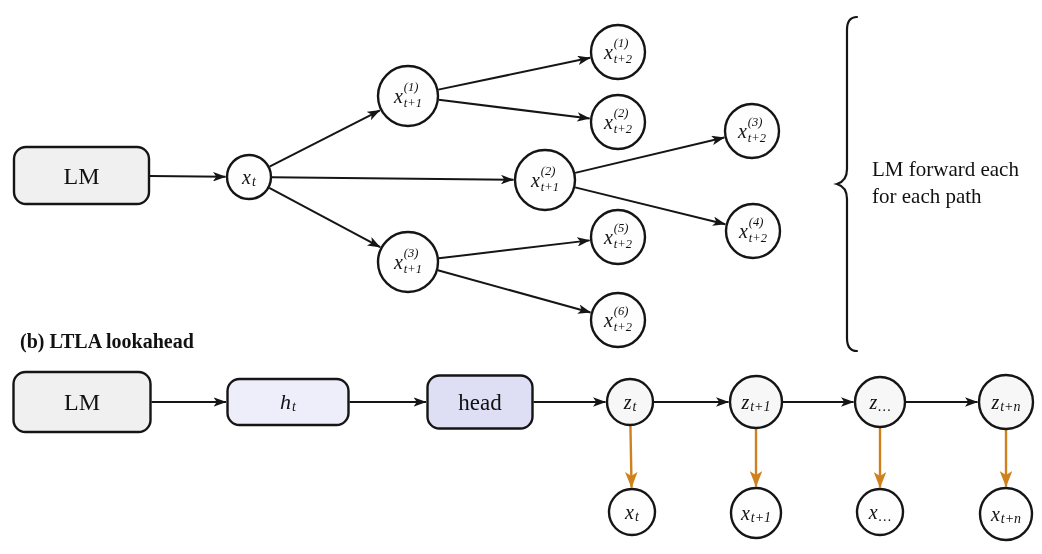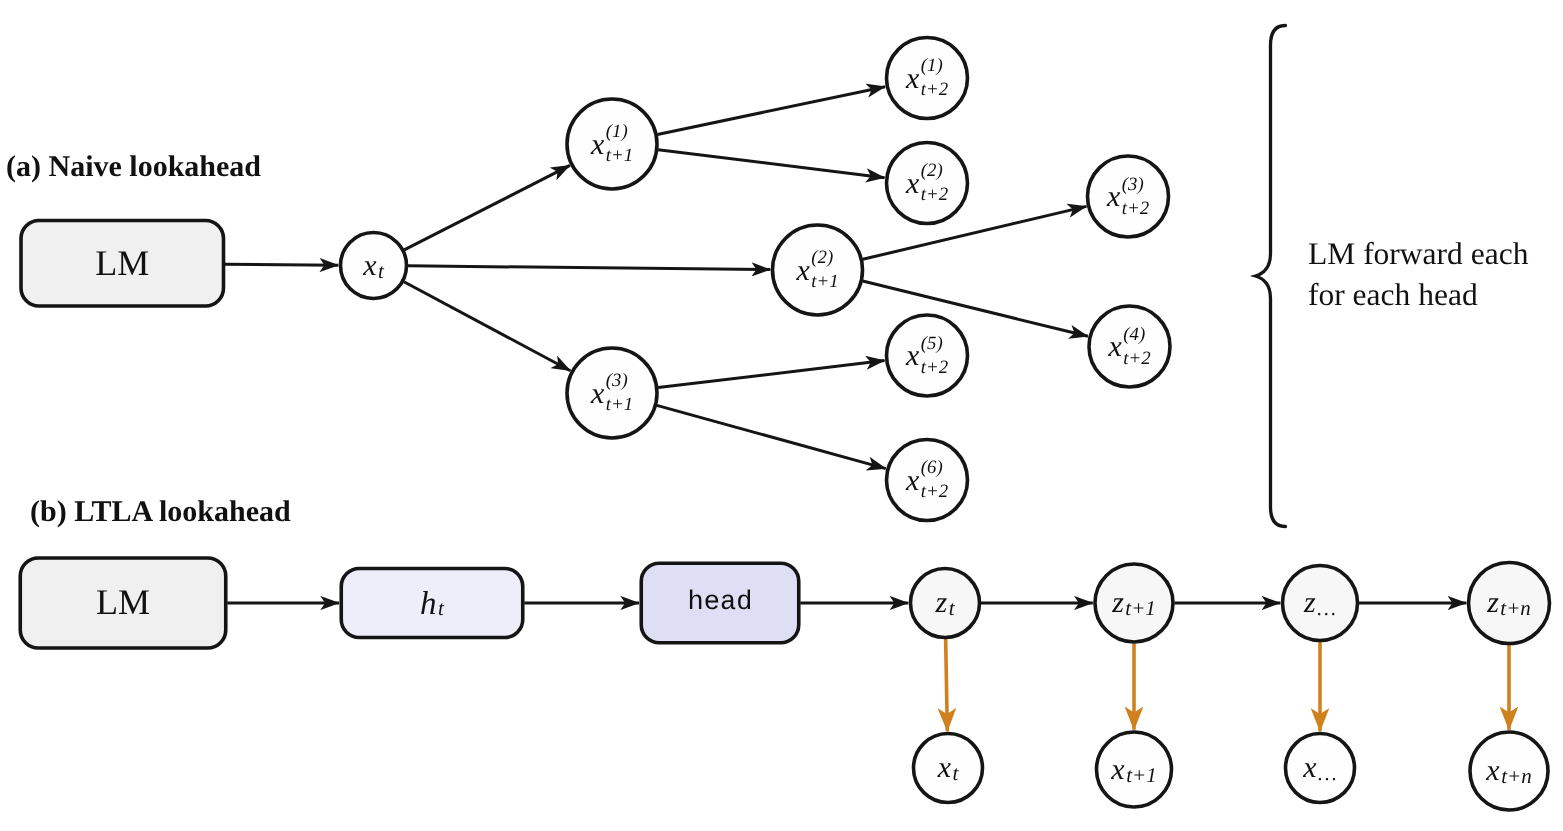--- a/index.html
+++ b/index.html
@@ -110,25 +110,24 @@
       <circle cx="880" cy="402" r="25" fill="#f7f7f7" stroke="#151515" stroke-width="2.4"></circle>
       <circle cx="1006" cy="402" r="27" fill="#f7f7f7" stroke="#151515" stroke-width="2.4"></circle>
       <circle cx="632" cy="512" r="23" fill="#fefefe" stroke="#151515" stroke-width="2.4"></circle>
       <circle cx="756" cy="513" r="25" fill="#fefefe" stroke="#151515" stroke-width="2.4"></circle>
       <circle cx="880" cy="512" r="23" fill="#fefefe" stroke="#151515" stroke-width="2.4"></circle>
       <circle cx="1006" cy="514" r="26" fill="#fefefe" stroke="#151515" stroke-width="2.4"></circle>
       <path d="M 857 17 Q 847 17 847 30 L 847 169 Q 847 181 837 184 Q 847 187 847 199 L 847 338 Q 847 351 857 351" fill="none" stroke="#151515" stroke-width="2.2" stroke-linecap="round"></path>
     </svg>
 
   <div id="labels">
-    <div class="sec-title title-a">(a) Naive lookahead</div>
     <div class="sec-title title-b">(b) LTLA lookahead</div>
     <div class="annotation">
       <div>LM forward each</div>
-      <div>for each head</div>
+      <div>for each path</div>
     </div>
   <div class="nodelabel upright" style="left: 81.5px; top: 175.5px;">
         <span class="nl-base" style="font-size: 24px;">LM</span>
       </div>
       <div class="nodelabel" style="left: 249px; top: 177px;">
         <span class="nl-base">x</span>
         <span class="nl-sub">t</span>
       </div>
       <div class="nodelabel" style="left: 408px; top: 96px;">
         <span class="nl-base">x</span>
@@ -194,21 +193,21 @@
         </span>
       </div>
       <div class="nodelabel upright" style="left: 82px; top: 402px;">
         <span class="nl-base" style="font-size: 24px;">LM</span>
       </div>
       <div class="nodelabel" style="left: 288px; top: 402px;">
         <span class="nl-base" style="font-size: 22px;">h</span>
         <span class="nl-sub">t</span>
       </div>
       <div class="nodelabel upright" style="left: 480px; top: 402px;">
-        <span class="nl-base" style="font-size: 18px; font-family: Liberation Mono, monospace;">head</span>
+        <span class="nl-base" style="font-size: 23px;">head</span>
       </div>
       <div class="nodelabel" style="left: 630px; top: 402px;">
         <span class="nl-base">z</span>
         <span class="nl-sub">t</span>
       </div>
       <div class="nodelabel" style="left: 756px; top: 402px;">
         <span class="nl-base">z</span>
         <span class="nl-sub">t+1</span>
       </div>
       <div class="nodelabel" style="left: 880px; top: 402px;">

